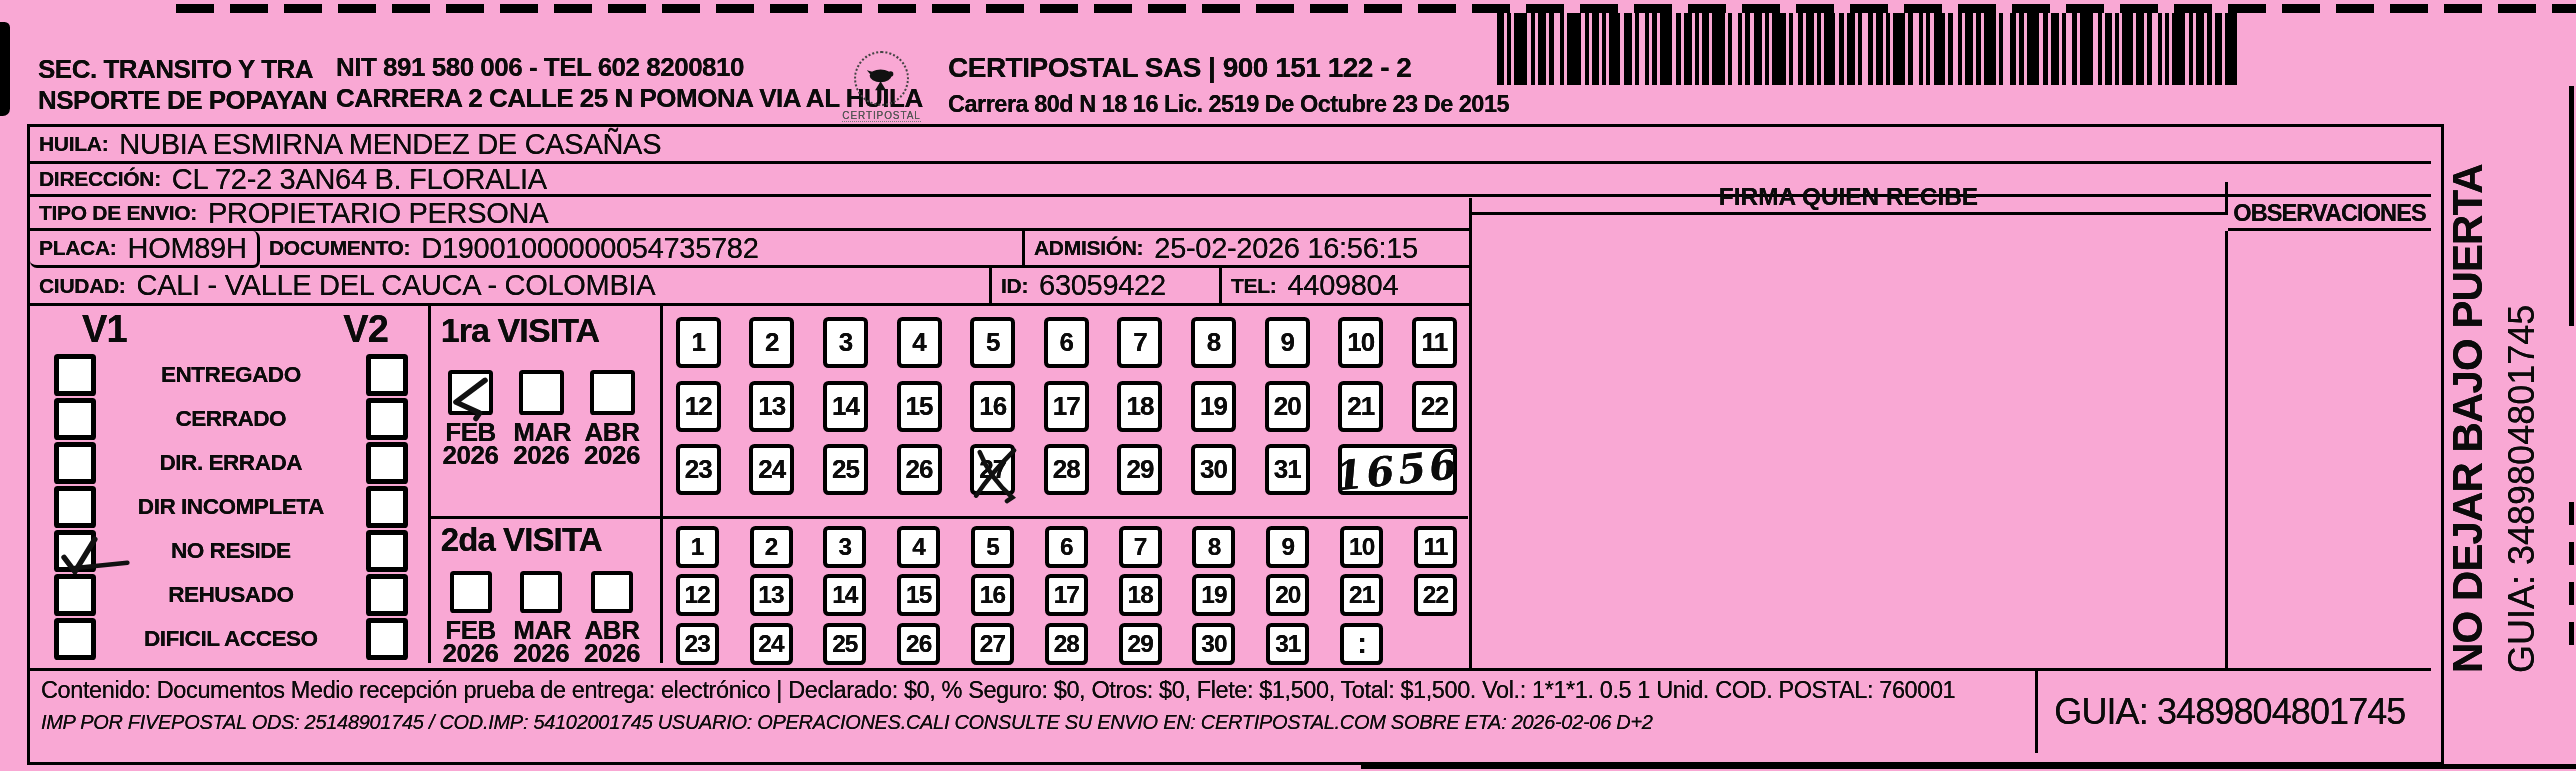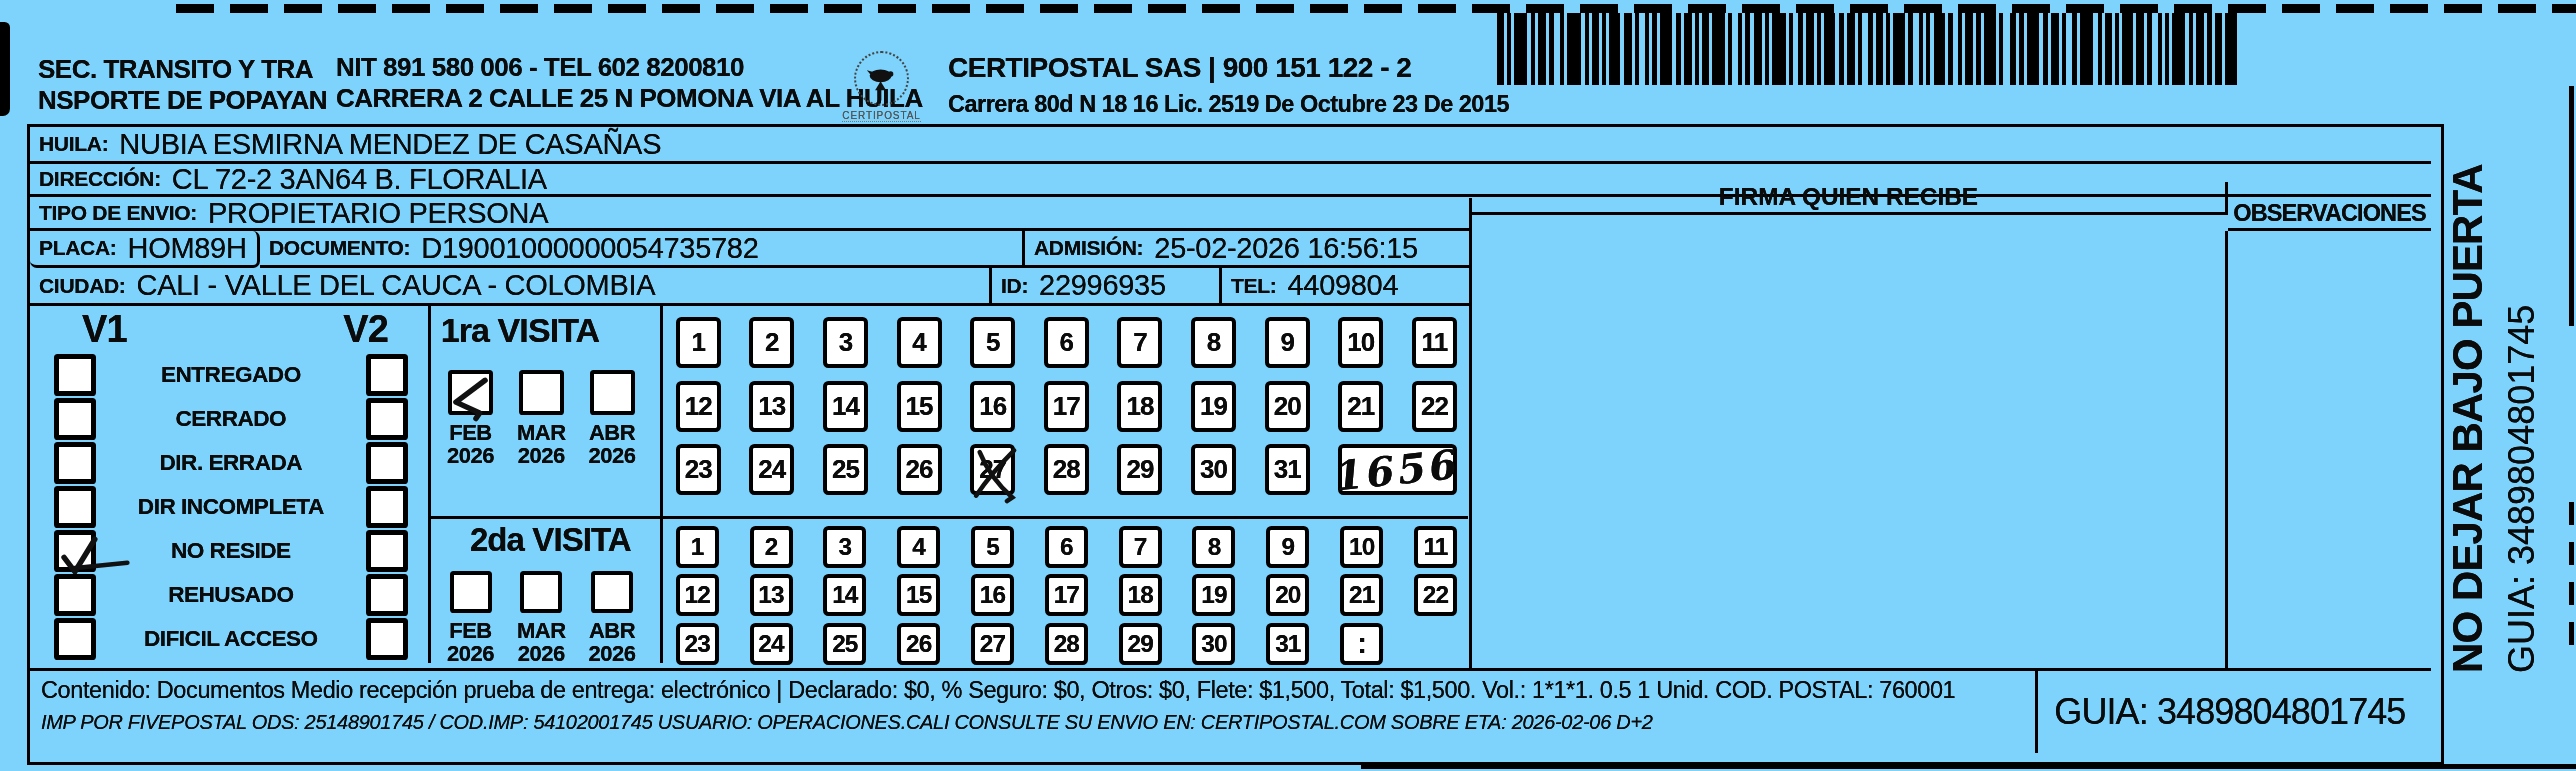--- a/index.html
+++ b/index.html
@@ -1,16 +1,16 @@
 <!DOCTYPE html>
 <html style="font-size:14.5px"><head>
 <meta charset="utf-8">
 <style>
   html,body{margin:0;padding:0;background:#e8e8e8;}
-  .page{position:relative;width:2576px;height:772px;background:#7dd3fc;overflow:hidden;
+  .page{position:relative;width:2576px;height:772px;background:#f9a8d4;overflow:hidden;
         font-family:"Liberation Sans",sans-serif;color:#0b0b0b;}
   .page .ink, .page div, .page span{text-shadow:0 0 0.5px currentColor;}
 
   
   .perforation{position:absolute;left:176px;top:3.6px;right:0;height:9px;
     background:repeating-linear-gradient(90deg,#000 0 38px,transparent 38px 54px);}
   .smudge-left{position:absolute;left:0;top:22px;width:10px;height:94px;background:#000;border-radius:0 5.4px 7.2px 0;}
   .edge-right-a{position:absolute;left:2569px;top:86px;width:4.5px;height:240px;background:#000;}
   .edge-right-b{position:absolute;left:2569px;top:502px;width:4.5px;height:145px;
     background:repeating-linear-gradient(180deg,#000 0 23.5px,transparent 23.5px 40px);}
@@ -66,27 +66,27 @@
   .handmark{position:absolute;overflow:visible;}
   .handmark.check{left:-3.6px;top:-5.4px;width:76px;height:51px;}
   .handmark.feb{left:-7.2px;top:-1.8px;width:51px;height:51px;}
   .handmark.xday{left:-7.2px;top:-5.4px;width:58px;height:60px;}
 
   .visit-block{position:absolute;left:398px;width:1040px;}
   .visit-block.first{top:0;height:213px;border-bottom:3.6px solid #000;box-sizing:border-box;}
   .visit-block.second{top:213px;height:144px;}
   .visit-left{position:absolute;left:0;top:0;bottom:0;width:235px;border-right:3.6px solid #000;box-sizing:border-box;}
   .visit-title{font-size:34px;font-weight:bold;letter-spacing:-0.9px;padding:5.4px 0 0 12.7px;white-space:nowrap;}
-  .visit-block.second .visit-title{font-size:33px;padding-top:1.8px;text-align:center;}
+  .visit-block.second .visit-title{font-size:33px;padding-top:1.8px;}
   .months{display:flex;justify-content:space-between;padding:0 20px 0 14.5px;margin-top:20px;}
   .visit-block.second .months{margin-top:12.7px;}
   .month{text-align:center;width:56px;}
   .month .checkbox{margin:0 auto;width:45px;height:45px;border-width:4.5px;}
   .visit-block.second .month .checkbox{width:42px;height:42px;}
-  .month-label{font-weight:bold;font-size:22px;line-height:23.5px;margin-top:5.4px;letter-spacing:-0.5px;}
+  .month-label{font-weight:bold;font-size:26px;line-height:23.5px;margin-top:5.4px;letter-spacing:-0.5px;}
   .visit-days{position:absolute;left:235px;right:0;top:0;bottom:0;
     display:grid;grid-template-columns:repeat(11,45px);justify-content:space-between;
     align-content:start;row-gap:12.7px;padding:11px 11px 0 12.7px;}
   .visit-block.second .visit-days{row-gap:6.3px;padding-top:7.2px;grid-template-columns:repeat(11,43px);}
   .day-box{position:relative;box-sizing:border-box;width:45px;height:51px;border:4.5px solid #000;border-radius:5.4px;
     display:flex;align-items:center;justify-content:center;font-weight:bold;font-size:26px;background:#fff;letter-spacing:-0.9px;}
   .visit-block.second .day-box{width:43px;height:42px;font-size:24.4px;}
   .day-box.wide{grid-column:10 / span 2;width:auto;justify-self:stretch;}
   .handwriting{font-family:"DejaVu Serif",serif;font-style:italic;font-weight:bold;font-size:40px;
     transform:rotate(-6deg);letter-spacing:3.6px;white-space:nowrap;}
@@ -316,21 +316,21 @@
     <div class="cell c-adm rowline">
       <span class="lab">ADMISIÓN:</span>
       <span class="val">25-02-2026 16:56:15</span>
     </div>
     <div class="cell c-ciudad rowline">
       <span class="lab">CIUDAD:</span>
       <span class="val">CALI - VALLE DEL CAUCA - COLOMBIA</span>
     </div>
     <div class="cell c-id rowline">
       <span class="lab">ID:</span>
-      <span class="val">22996935</span>
+      <span class="val">63059422</span>
     </div>
     <div class="cell c-tel rowline">
       <span class="lab">TEL:</span>
       <span class="val">4409804</span>
     </div>
 
     <div class="cell visits">
       <div class="v1v2">
         <div class="vcol-label v1">V1</div>
         <div class="vcol-label v2">V2</div>

